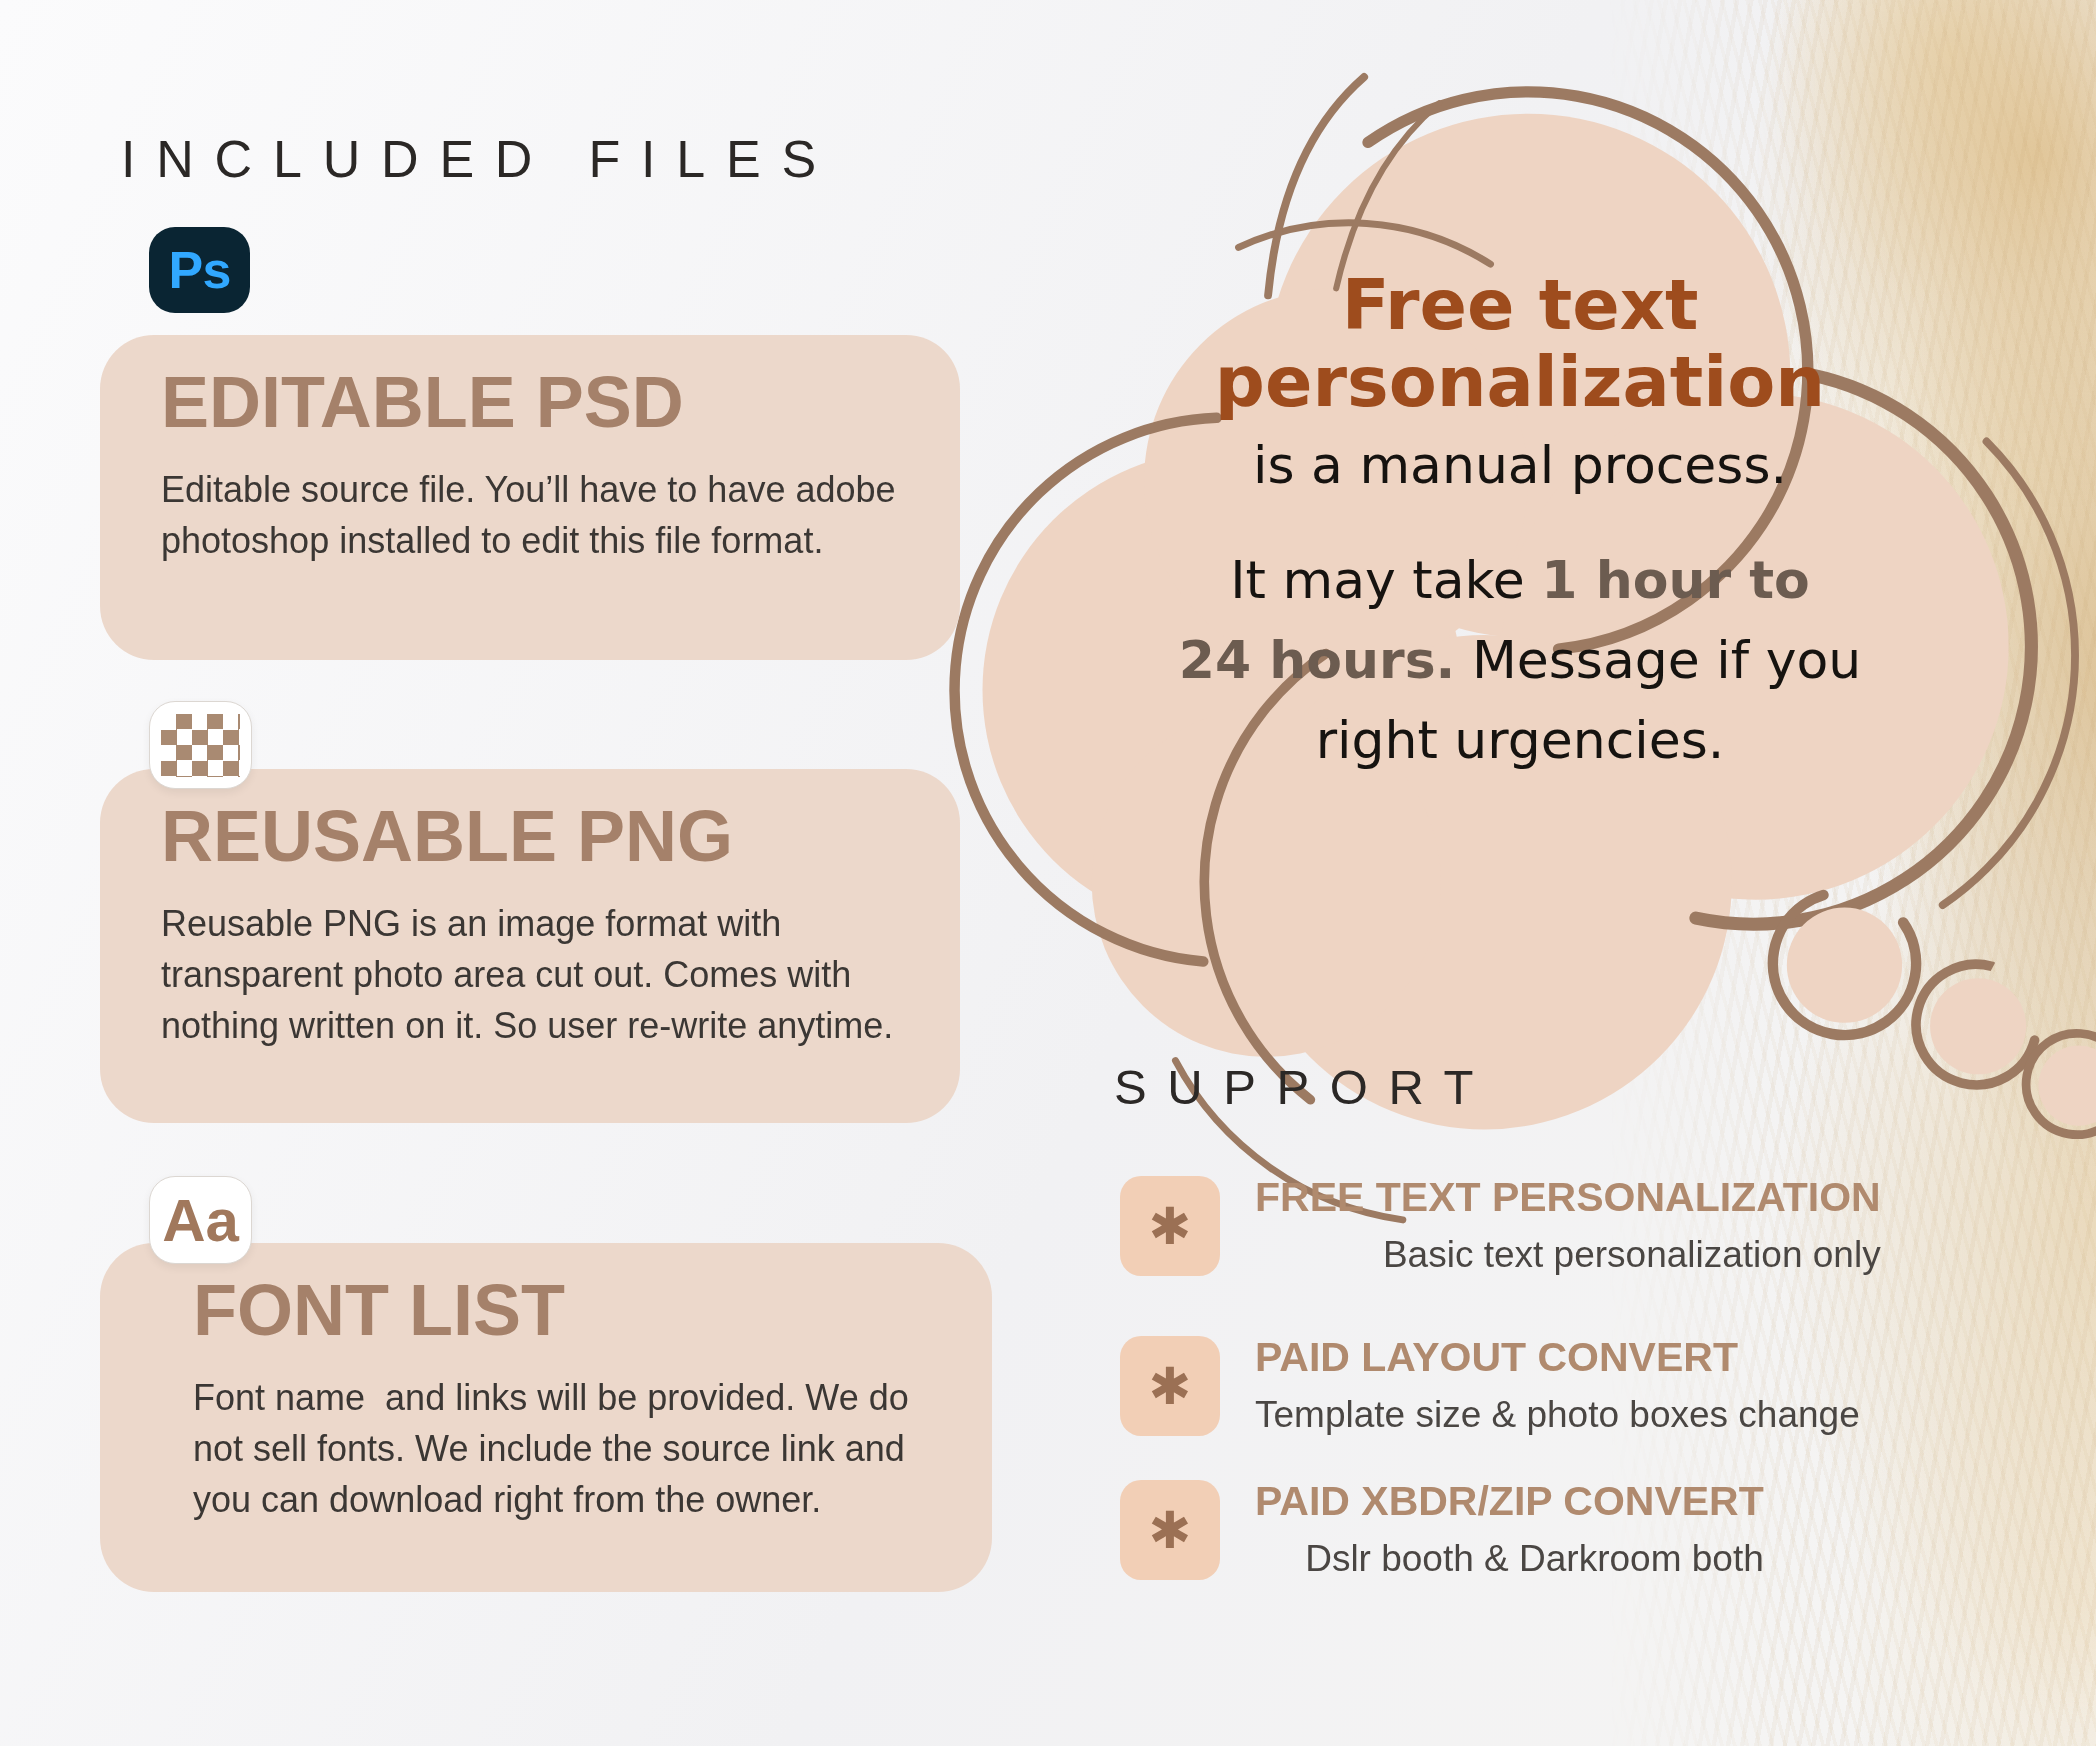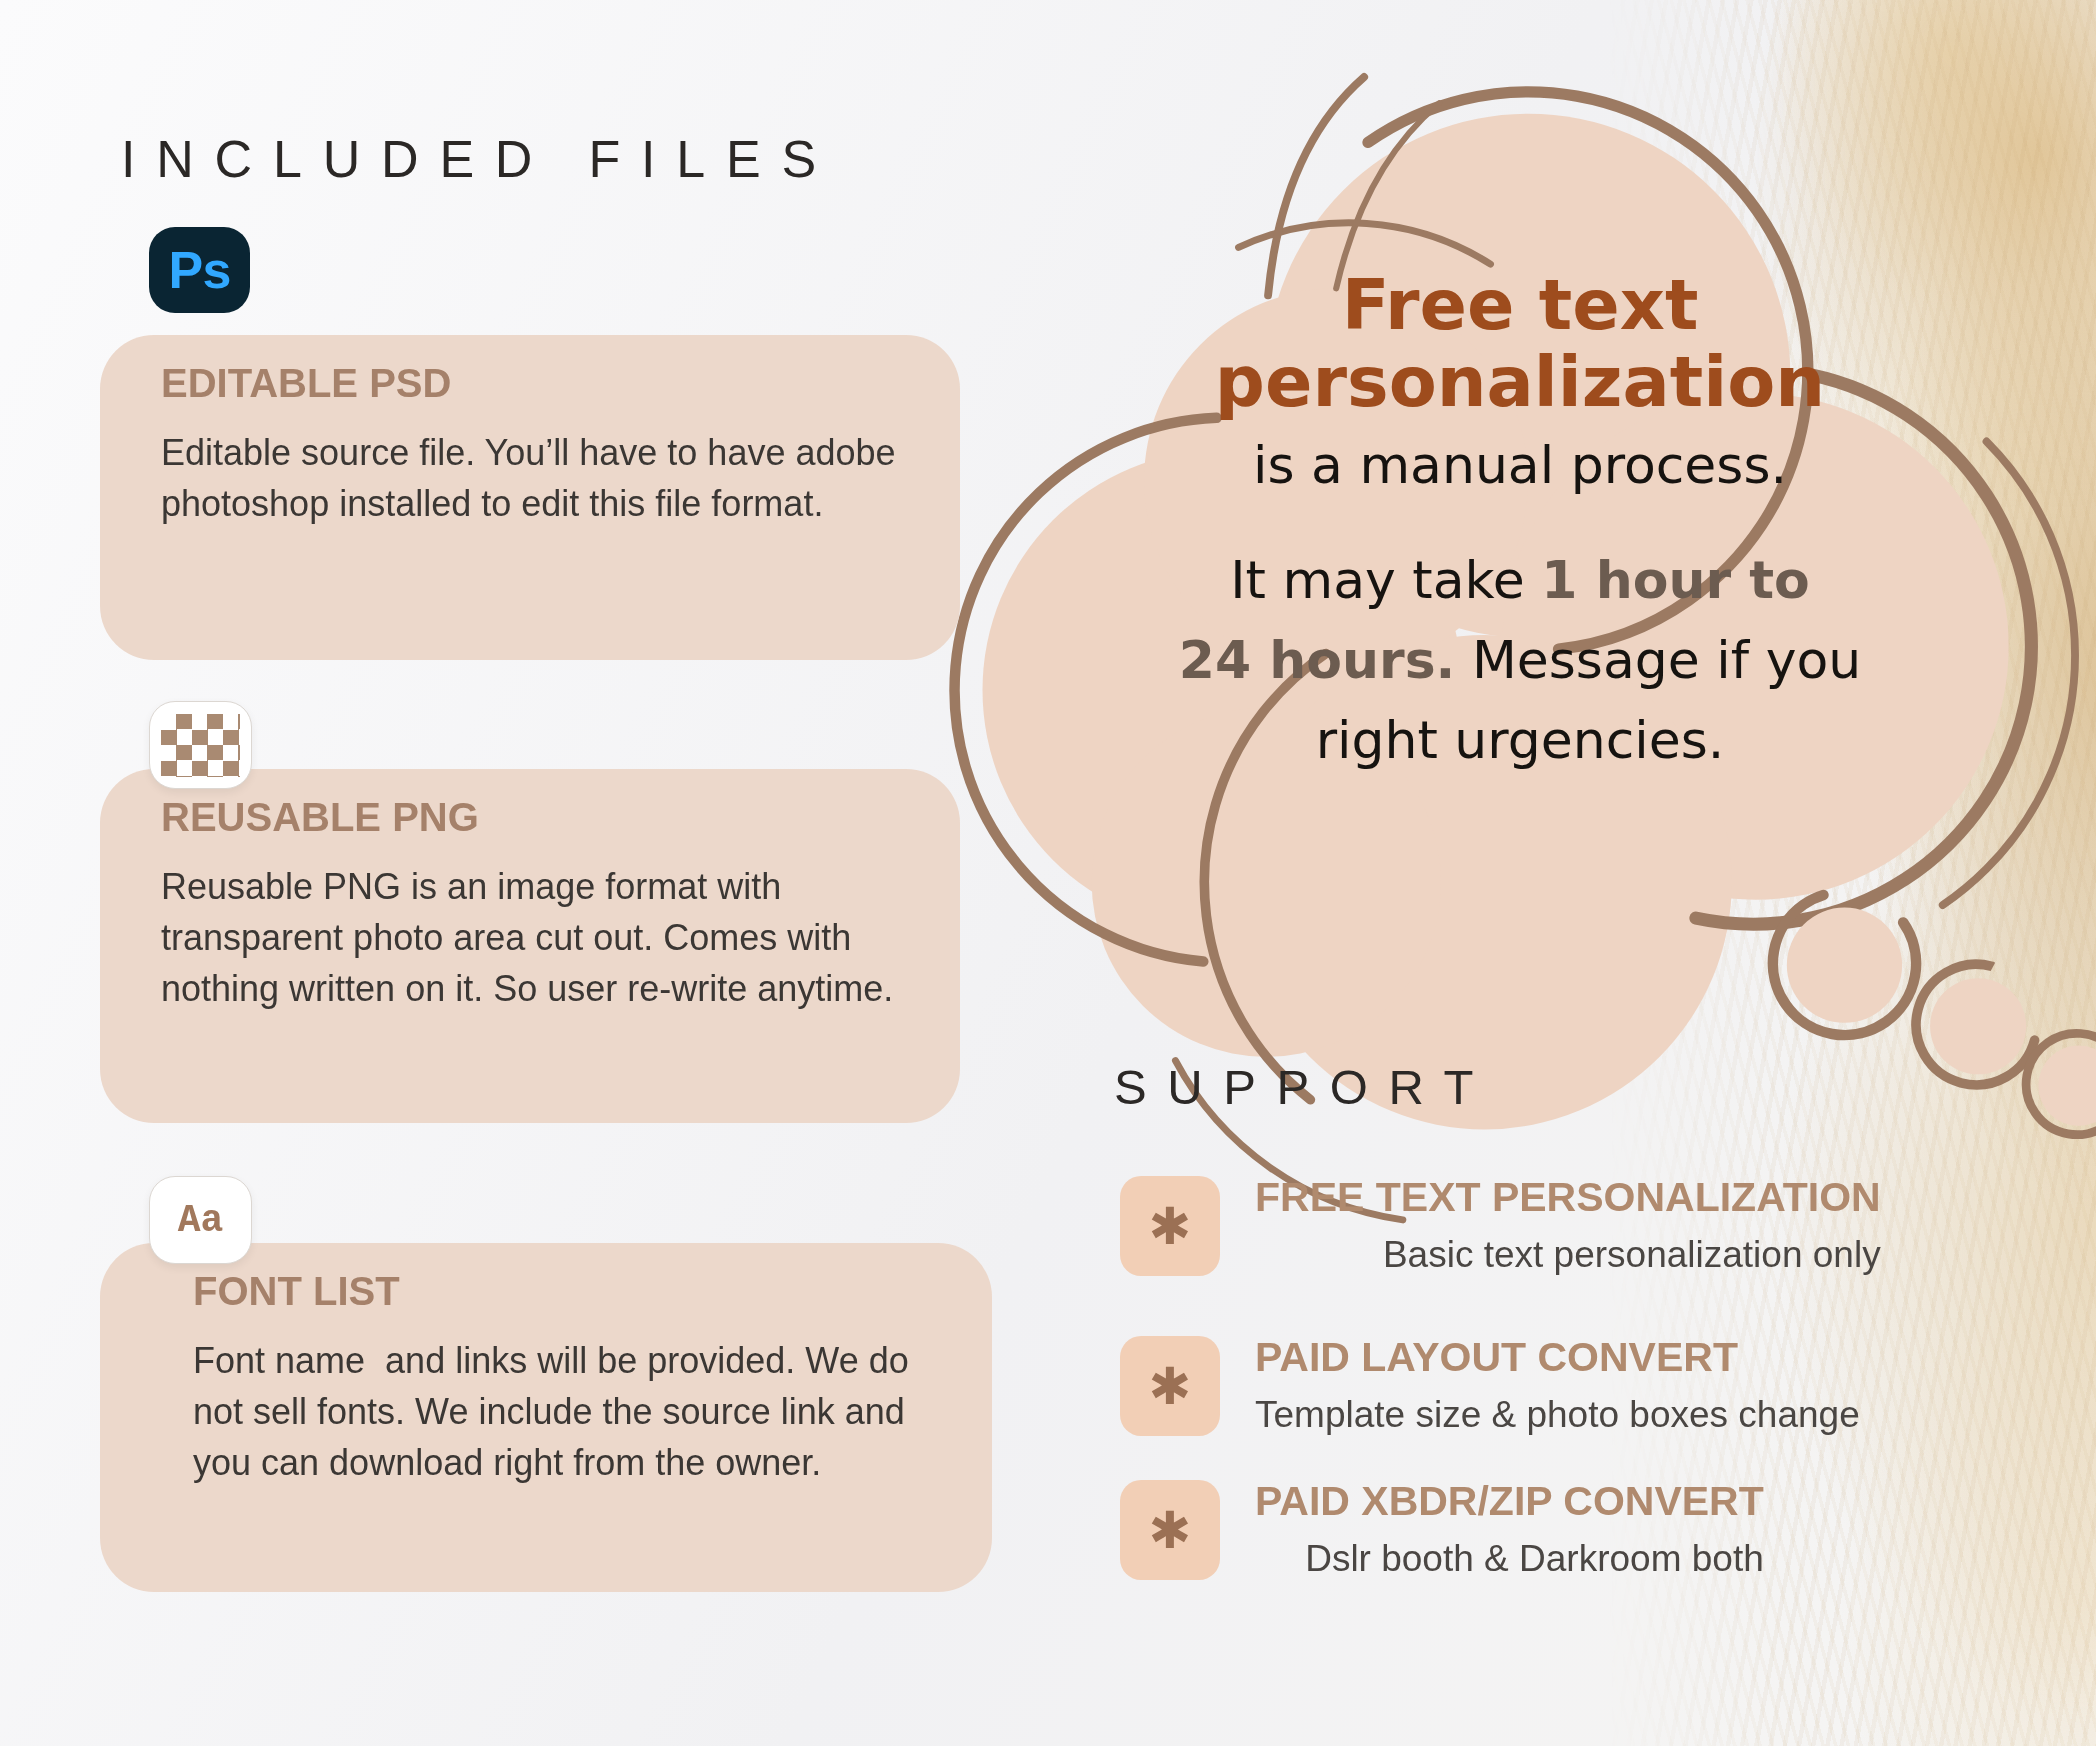--- a/index.html
+++ b/index.html
@@ -30,33 +30,33 @@
 
   
   .section-title{position:absolute;color:var(--title_dark);font-weight:500;white-space:nowrap;}
   #included-title{left:121px;top:129px;font-size:52px;letter-spacing:.40em;}
   #support-title{left:1114px;top:1059px;font-size:49px;letter-spacing:.42em;}
 
   .card{position:absolute;left:100px;width:860px;background:var(--card_bg);border-radius:54px;}
   #card-psd{top:335px;height:325px;}
   #card-png{top:769px;height:354px;}
   #card-font{top:1243px;height:349px;padding-left:32px;}
-  .card h2{margin:26px 1px 0 61px;font-size:40px;font-weight:700;color:var(--heading_brown);letter-spacing:0;}
+  .card h2{margin:26px 1px 0 61px;font-size:72px;font-weight:700;color:var(--heading_brown);letter-spacing:0;}
   .card p{margin:21px 48px 0 61px;font-size:36px;line-height:51px;color:var(--text_dark);white-space:pre-wrap;}
 
   .file-icon{position:absolute;left:149px;width:101px;height:86px;border-radius:26px;
     display:flex;align-items:center;justify-content:center;}
   #icon-ps{top:227px;background:var(--ps_bg);}
   #icon-ps span{color:var(--ps_blue);font-size:52px;font-weight:700;letter-spacing:-0.9px;}
   #icon-png{top:701px;background:#ffffff;border:1.7px solid var(--icon_border);box-shadow:0 3.5px 8.7px rgba(0,0,0,.06);}
   .checkerboard{width:79px;height:63px;
     background-image:conic-gradient(var(--checker) 25%,transparent 0 50%,var(--checker) 0 75%,transparent 0);
     background-size:31px 31px;}
   #icon-aa{top:1176px;background:#ffffff;border:1.7px solid var(--icon_border);box-shadow:0 3.5px 8.7px rgba(0,0,0,.06);}
-  #icon-aa span{color:var(--aa_brown);font-size:38px;font-weight:700;font-family:Liberation Mono, monospace;}
+  #icon-aa span{color:var(--aa_brown);font-size:60px;font-weight:700;}
 
   
   .support-row{position:absolute;left:1120px;display:flex;align-items:flex-start;}
   #support-row-1{top:1176px;} #support-row-2{top:1336px;} #support-row-3{top:1480px;}
   .support-tile{width:100px;height:100px;border-radius:21px;background:var(--tile_bg);flex:0 0 auto;
     display:flex;align-items:center;justify-content:center;}
   .support-tile span{font-family:"DejaVu Sans",sans-serif;font-size:51px;color:var(--asterisk);}
   .support-text{margin-left:35px;}
   .support-text .st{font-size:41px;font-weight:700;color:var(--support_title);white-space:nowrap;margin-top:-1.7px;}
   .support-text .sd{font-size:37px;color:var(--support_desc);white-space:nowrap;margin-top:12.2px;text-align:right;}

